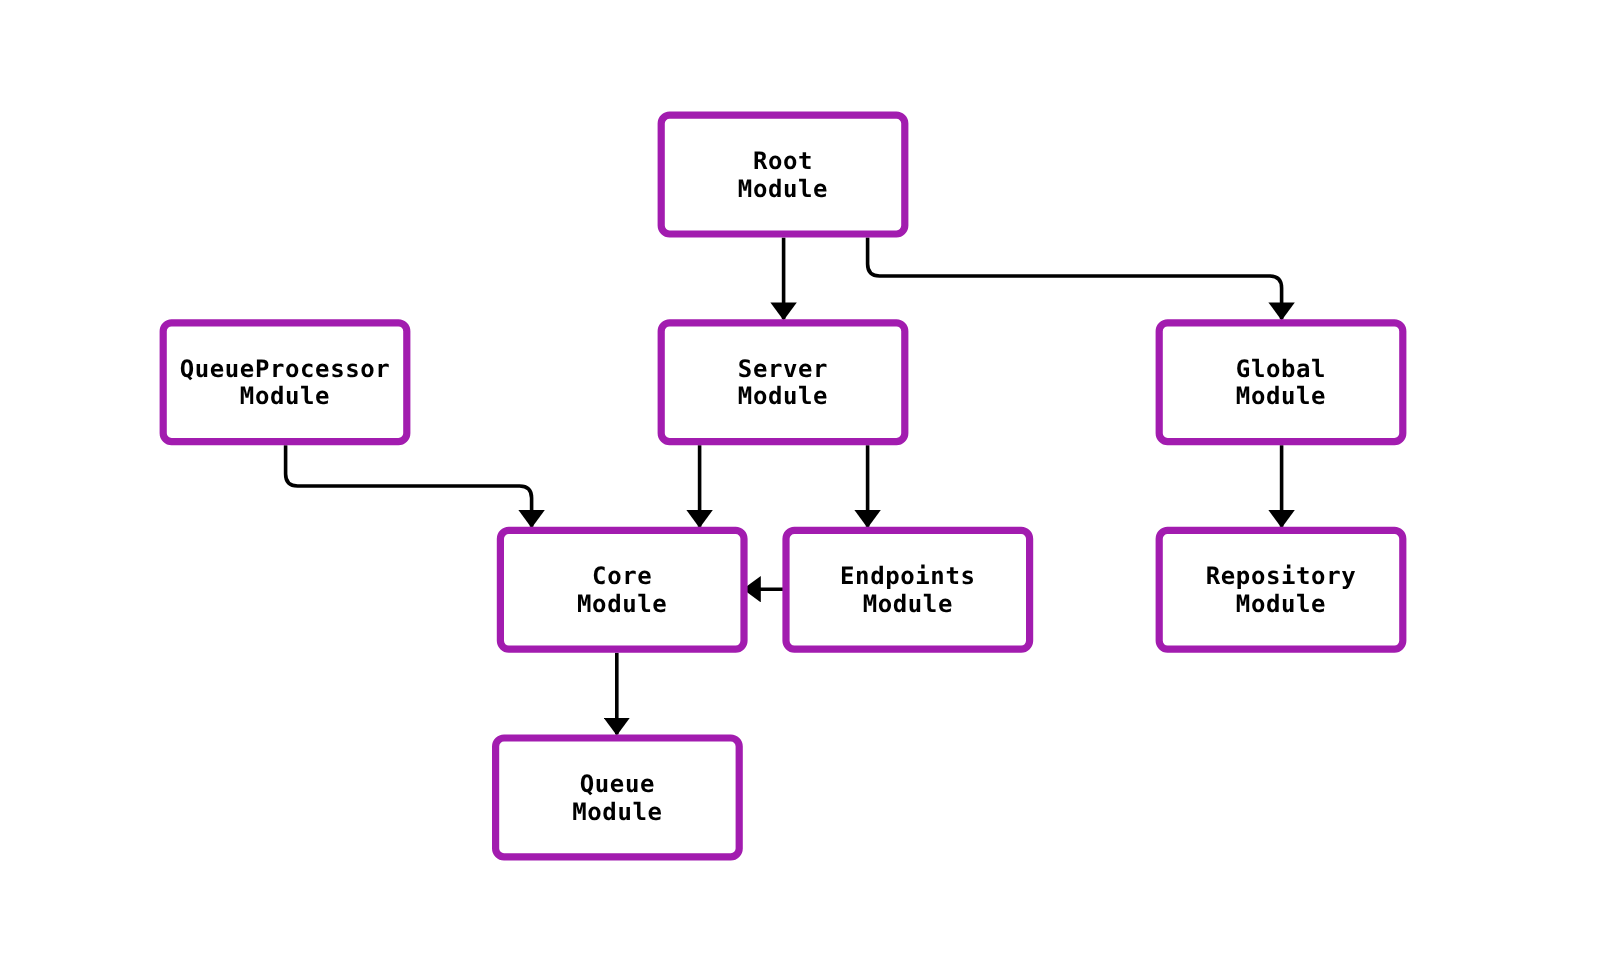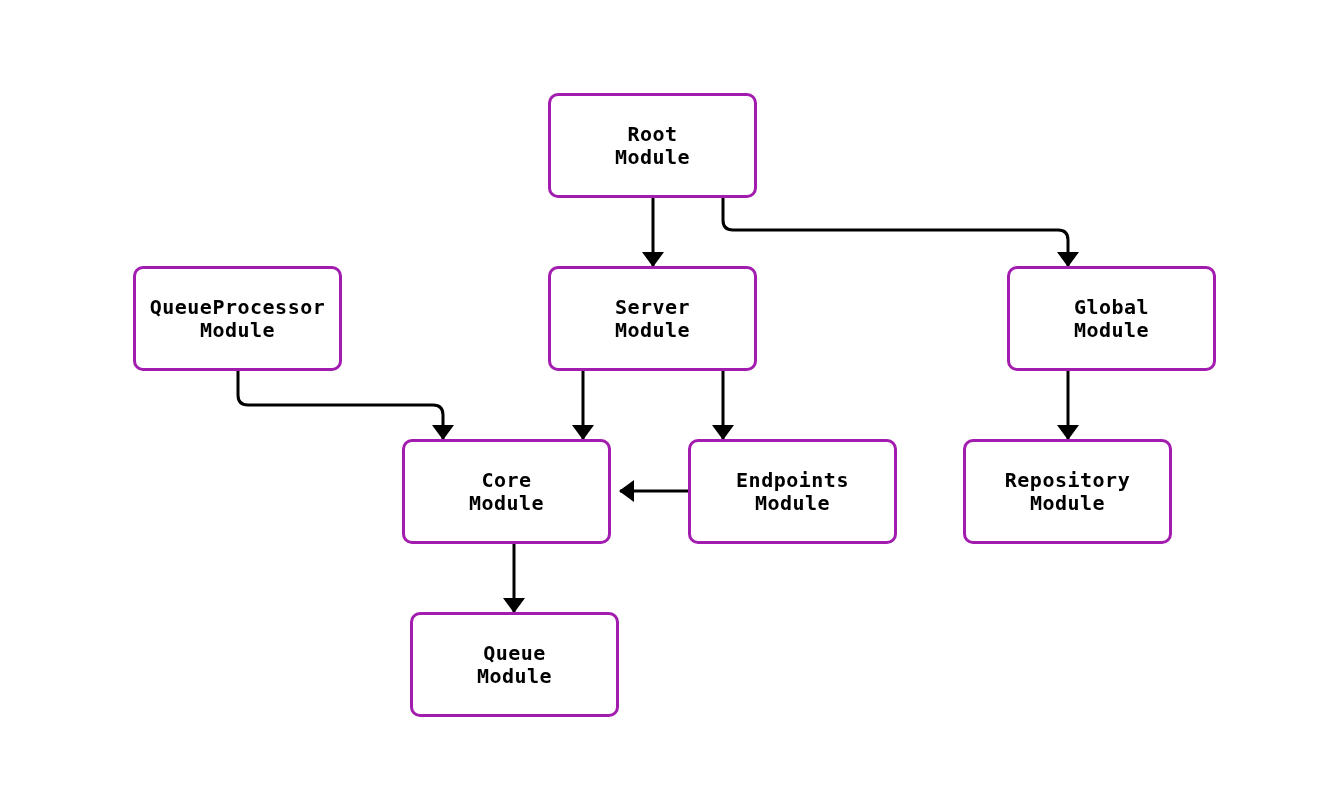--- a/index.html
+++ b/index.html
@@ -29,40 +29,40 @@
     fill: none;
     stroke: #000000;
     stroke-width: 3;
   }
   .node {
     position: absolute;
     width: 209px;
     height: 105px;
     box-sizing: border-box;
     background: #ffffff;
-    border: 3px solid #a21caf;
+    border: 6px solid #a21caf;
     border-radius: 10px;
     display: flex;
     flex-direction: column;
     align-items: center;
     justify-content: center;
     text-align: center;
     color: #000000;
     font-weight: bold;
     font-size: 20px;
     line-height: 23px;
     letter-spacing: 0.5px;
     white-space: nowrap;
   }
   .node-root          { left: 548px; top: 93px;  }
   .node-queueprocessor{ left: 133px; top: 266px; }
   .node-server        { left: 548px; top: 266px; align-items: center; }
-  .node-global        { left: 963px; top: 266px; margin-left: 44px; }
-  .node-core          { left: 402px; top: 439px; }
-  .node-endpoints     { left: 688px; top: 439px; }
+  .node-global        { left: 963px; top: 266px; }
+  .node-core          { left: 414px; top: 439px; }
+  .node-endpoints     { left: 652px; top: 439px; }
   .node-repository    { left: 963px; top: 439px; }
   .node-queue         { left: 410px; top: 612px; align-items: center; }
 </style>
 </head>
 <body>
 
 <div class="canvas">
 
   <svg class="edges-layer" width="1337" height="809" viewBox="0 0 1337 809" xmlns="http://www.w3.org/2000/svg">
     <defs>

